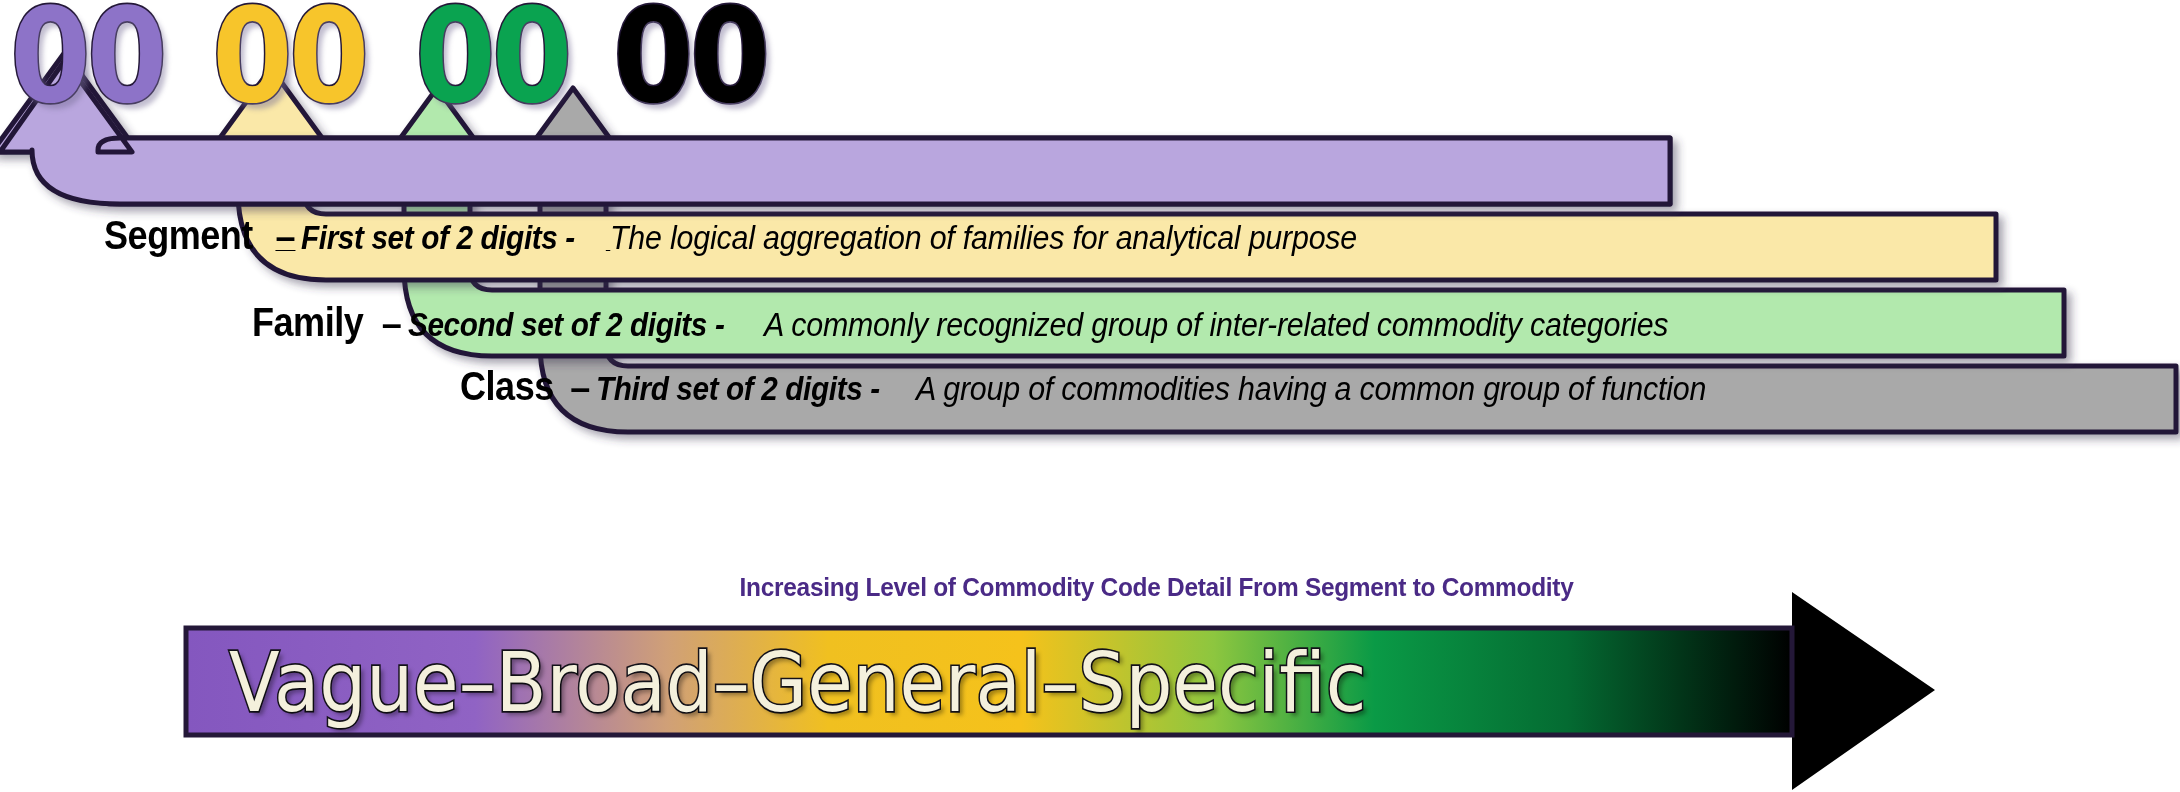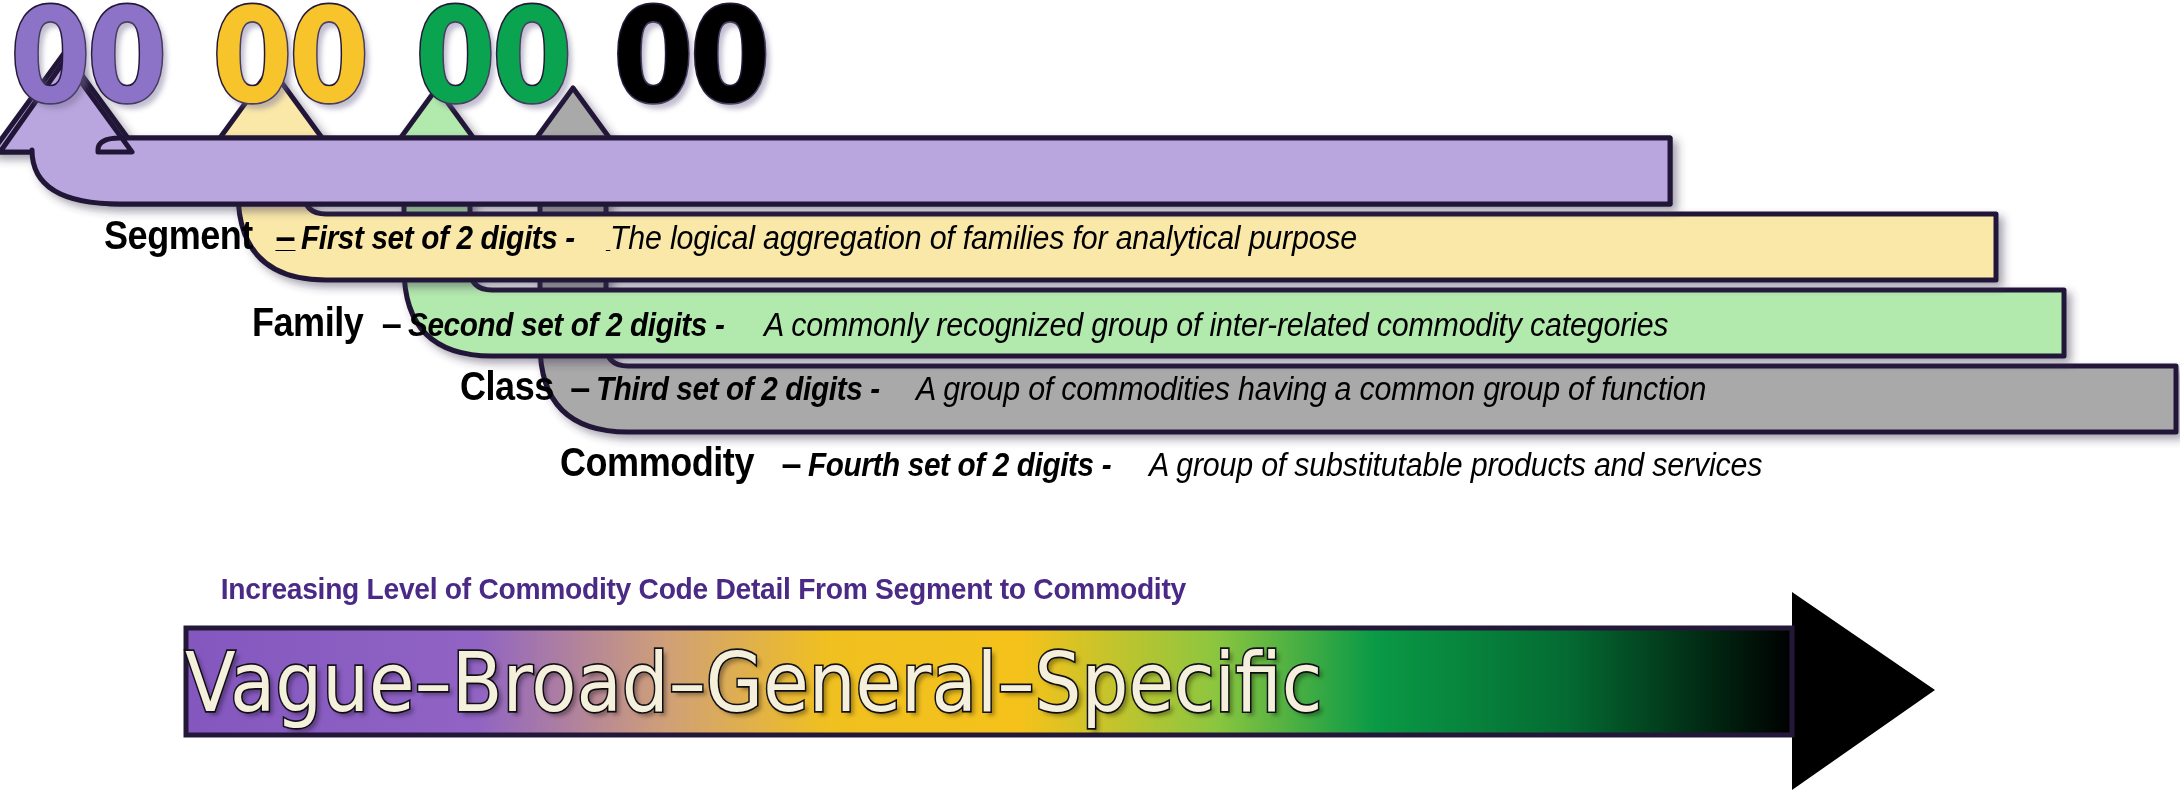--- a/index.html
+++ b/index.html
@@ -48,21 +48,21 @@
   }
 
   #lbl-segment  {left:104px; top:213px;text-decoration:underline;}
   #lbl-family   {left:252px; top:288px;margin-top:12px;}
   #lbl-class    {left:424px; top:364px;margin-left:36px;}
   #lbl-commodity{left:560px; top:440px;}
 
   
   #caption{
     position:absolute;left:190px;top:572px;width:1410px;
-    text-align:left;color:#4a2a86;font-weight:bold;font-size:30px;
+    text-align:right;color:#4a2a86;font-weight:bold;font-size:26px;
     letter-spacing:-.3px;white-space:nowrap;
   }
   #caption span{display:inline-block;transform:scaleX(.94);transform-origin:center;}
 
   
   #scale-words{
     position:absolute;left:185px;top:630px;width:1125px;height:104px;
     display:flex;align-items:center;justify-content:space-evenly;
     font-family:"DejaVu Sans","Liberation Sans",sans-serif;
     font-size:74px;color:#f4f0dc;white-space:nowrap;
@@ -181,30 +181,26 @@
   <div class="ribbon-label" id="lbl-family">
     <span class="rl-title">Family</span><span class="rl-dash">–</span><span class="rl-sub">Second set of 2 digits -</span>
     <span class="rl-desc">A commonly recognized group of inter-related commodity categories</span>
   </div>
 
   <div class="ribbon-label" id="lbl-class">
     <span class="rl-title">Class</span><span class="rl-dash">–</span><span class="rl-sub">Third set of 2 digits -</span>
     <span class="rl-desc">A group of commodities having a common group of function</span>
   </div>
 
-  <div class="ribbon-label" id="lbl-commodity">
-    <span class="rl-title">Commodity</span><span class="rl-dash">–</span><span class="rl-sub">Fourth set of 2 digits -</span>
-    <span class="rl-desc">A group of substitutable products and services</span>
-  </div>
 
   <div id="caption" style="color: rgb(74, 42, 134);">
     <span>Increasing Level of Commodity Code Detail From Segment to Commodity</span>
   </div>
 
-  <div id="scale-words" style="color: rgb(244, 240, 220);">
+  <div id="scale-words" style="color: rgb(244, 240, 220); padding-left: 44px;">
     <span>Vague</span>
     <span>–</span>
     <span>Broad</span>
     <span>–</span>
     <span>General</span>
     <span>–</span>
     <span>Specific</span>
   </div>
 
 </div>

